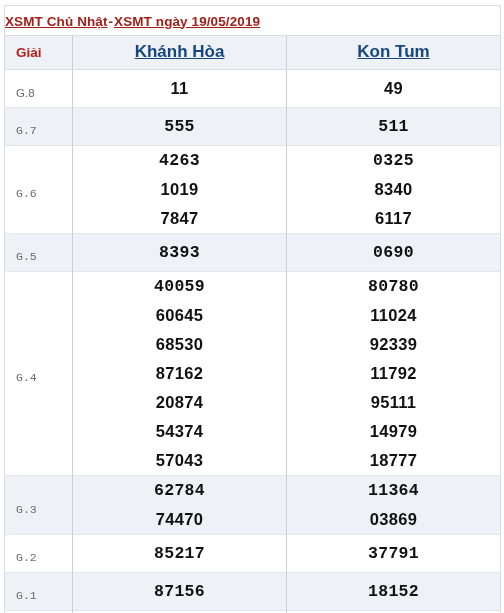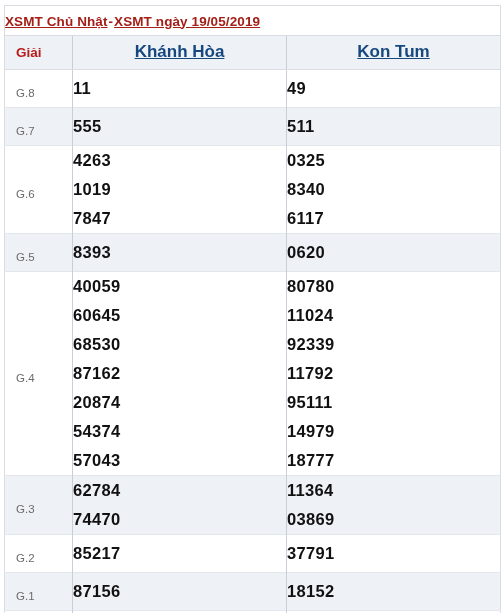--- a/index.html
+++ b/index.html
@@ -103,32 +103,33 @@
     color: #6b6b6b;
     vertical-align: top;
     padding-top: 8px !important;
   }
   .prize-label.db {
     font-size: 12px;
     color: #333333;
   }
 
   .num {
+    text-align: center;
     font-size: 16.5px;
     font-weight: bold;
     color: #111111;
     letter-spacing: 0.3px;
   }
   .num.db {
     font-size: 20px;
     color: #dd1c1c;
     letter-spacing: 0.5px;
   }
 
-  .group-sep td { border-top: 1px solid #e3e7ec; }
+  .group-sep td { border-top: 1px solid #e3e7ec; font-family: Liberation Mono, monospace; }
 </style>
 </head>
 <body>
 
 <div class="page">
   <table class="result-table">
     <colgroup>
       <col class="col-prize">
       <col class="col-prov">
       <col class="col-prov">
@@ -167,21 +168,21 @@
           <td class="num">1019</td>
           <td class="num">8340</td>
         </tr>
         <tr class="band-light">
           <td class="num">7847</td>
           <td class="num">6117</td>
         </tr>
         <tr class="band-dark group-sep">
           <td class="prize-label">G.5</td>
           <td class="num">8393</td>
-          <td class="num">0620</td>
+          <td class="num">0690</td>
         </tr>
         <tr class="band-light group-sep">
           <td class="prize-label" rowspan="7">G.4</td>
           <td class="num">40059</td>
           <td class="num">80780</td>
         </tr>
         <tr class="band-light">
           <td class="num">60645</td>
           <td class="num">11024</td>
         </tr>

